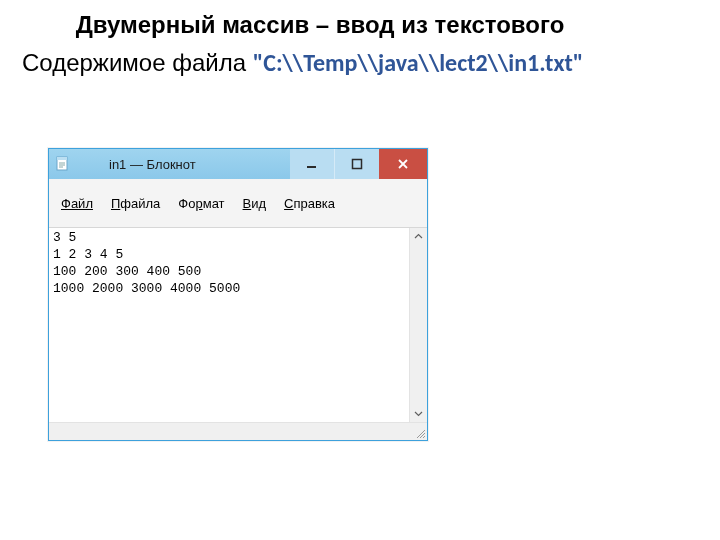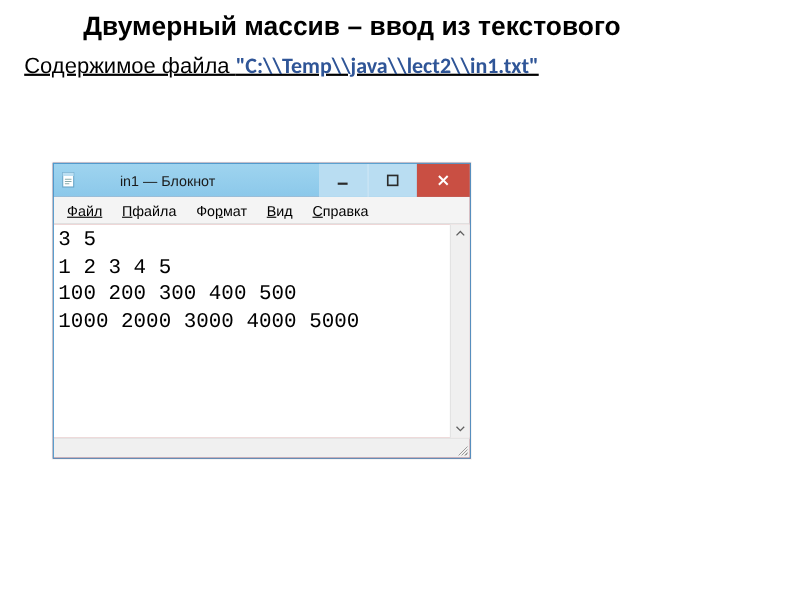--- a/index.html
+++ b/index.html
@@ -20,41 +20,40 @@
     border-radius: 11px;
   }
   .title {
     font-size: 24px;
     font-weight: bold;
     text-align: center;
     line-height: 1.25;
     padding: 0 40px;
   }
   .subtitle {
-    font-size: 20px;
+    font-size: 24px;
     padding: 8px 0 0 22px;
-    text-decoration: underline;
   }
   .path {
     color: #2f5597;
     font-family: "Calibri", Arial, sans-serif;
     font-weight: bold;
   }
 
   
   .window {
     position: absolute;
     left: 48px;
     top: 148px;
     width: 378px;
     border: 1px solid #3da1dc;
     box-shadow: 0 0 0 1px rgba(0,0,0,0.05);
     font-family: "Segoe UI", Tahoma, sans-serif;
     font-size: 13px;
-    background: #b91c1c;
+    background: #a3a3a3;
   }
   .titlebar {
     height: 30px;
     background: linear-gradient(#9fd4ef, #8bc8ea);
     display: flex;
     align-items: stretch;
   }
   .tb-left {
     display: flex;
     align-items: center;
@@ -96,40 +95,40 @@
     width: 48px;
   }
   .wc-btn svg { display:block; }
 
   .menubar {
     height: 24px;
     background: #f4f4f4;
     border-bottom: 1px solid #d7d7d7;
     display: flex;
     align-items: center;
-    padding: 0 4px;
+    padding: 12px 4px;
     gap: 2px;
     font-size: 13px;
     color: #000;
   }
   .menu-item {
     padding: 2px 8px;
   }
   .menu-item .ul { text-decoration: underline; }
 
   .client {
     display: flex;
     height: 194px;
     background: #fff;
   }
   .text-area {
     flex: 1;
     padding: 2px 4px;
     font-family: Consolas, "Courier New", monospace;
-    font-size: 19px;
+    font-size: 13px;
     line-height: 1.3;
     white-space: pre;
     color: #000;
     overflow: hidden;
   }
   .vscroll {
     width: 17px;
     background: #f0f0f0;
     border-left: 1px solid #e3e3e3;
     display: flex;

